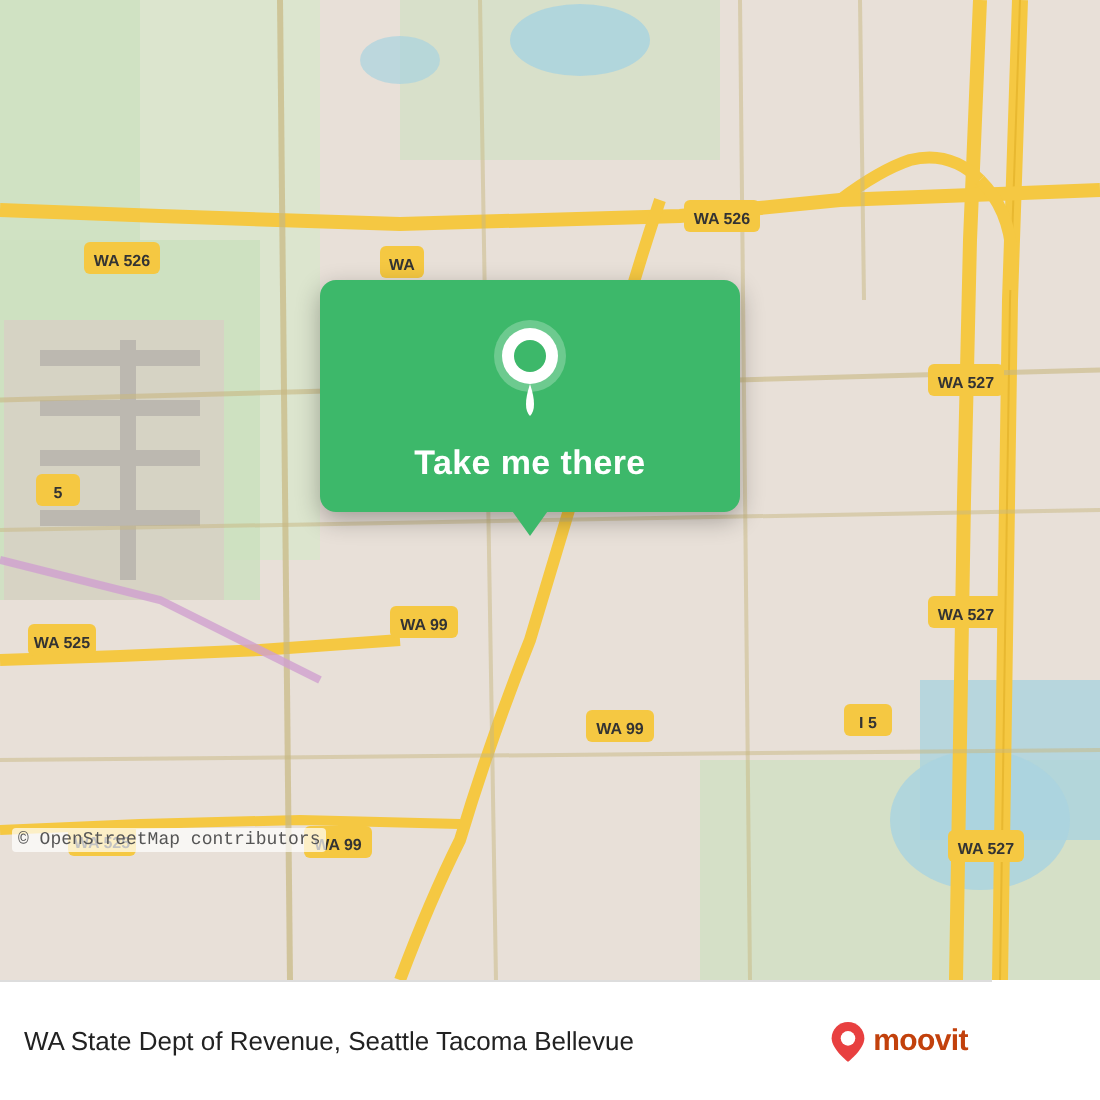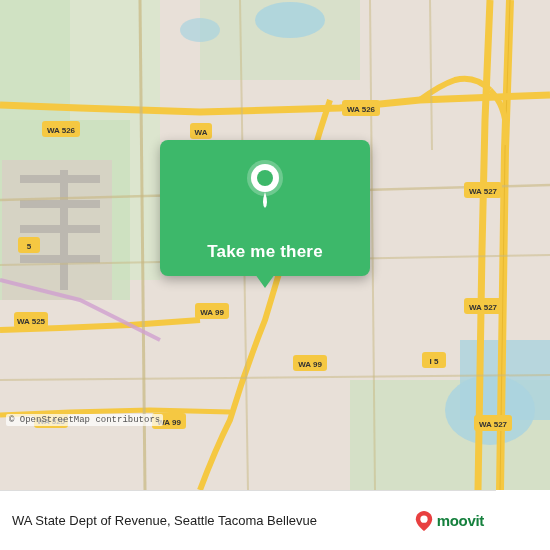--- a/index.html
+++ b/index.html
@@ -48,21 +48,20 @@
       width: 48px;
       height: 56px;
       margin-bottom: 10px;
     }
 
     #take-me-there-label {
       color: white;
       font-size: 17px;
       font-weight: 600;
       letter-spacing: 0.2px;
-      margin-top: 20px;
     }
 
     
     #button-overlay::after {
       content: '';
       position: absolute;
       bottom: -12px;
       left: 50%;
       transform: translateX(-50%);
       width: 0;
@@ -98,21 +97,21 @@
     }
 
     #moovit-pin {
       width: 18px;
       height: 20px;
     }
 
     #moovit-text {
       font-size: 15px;
       font-weight: 700;
-      color: #15803d;
+      color: #c2410c;
       letter-spacing: -0.3px;
     }
 
     
     #attribution {
       position: absolute;
       bottom: 64px;
       left: 6px;
       font-size: 9px;
       color: #555;

